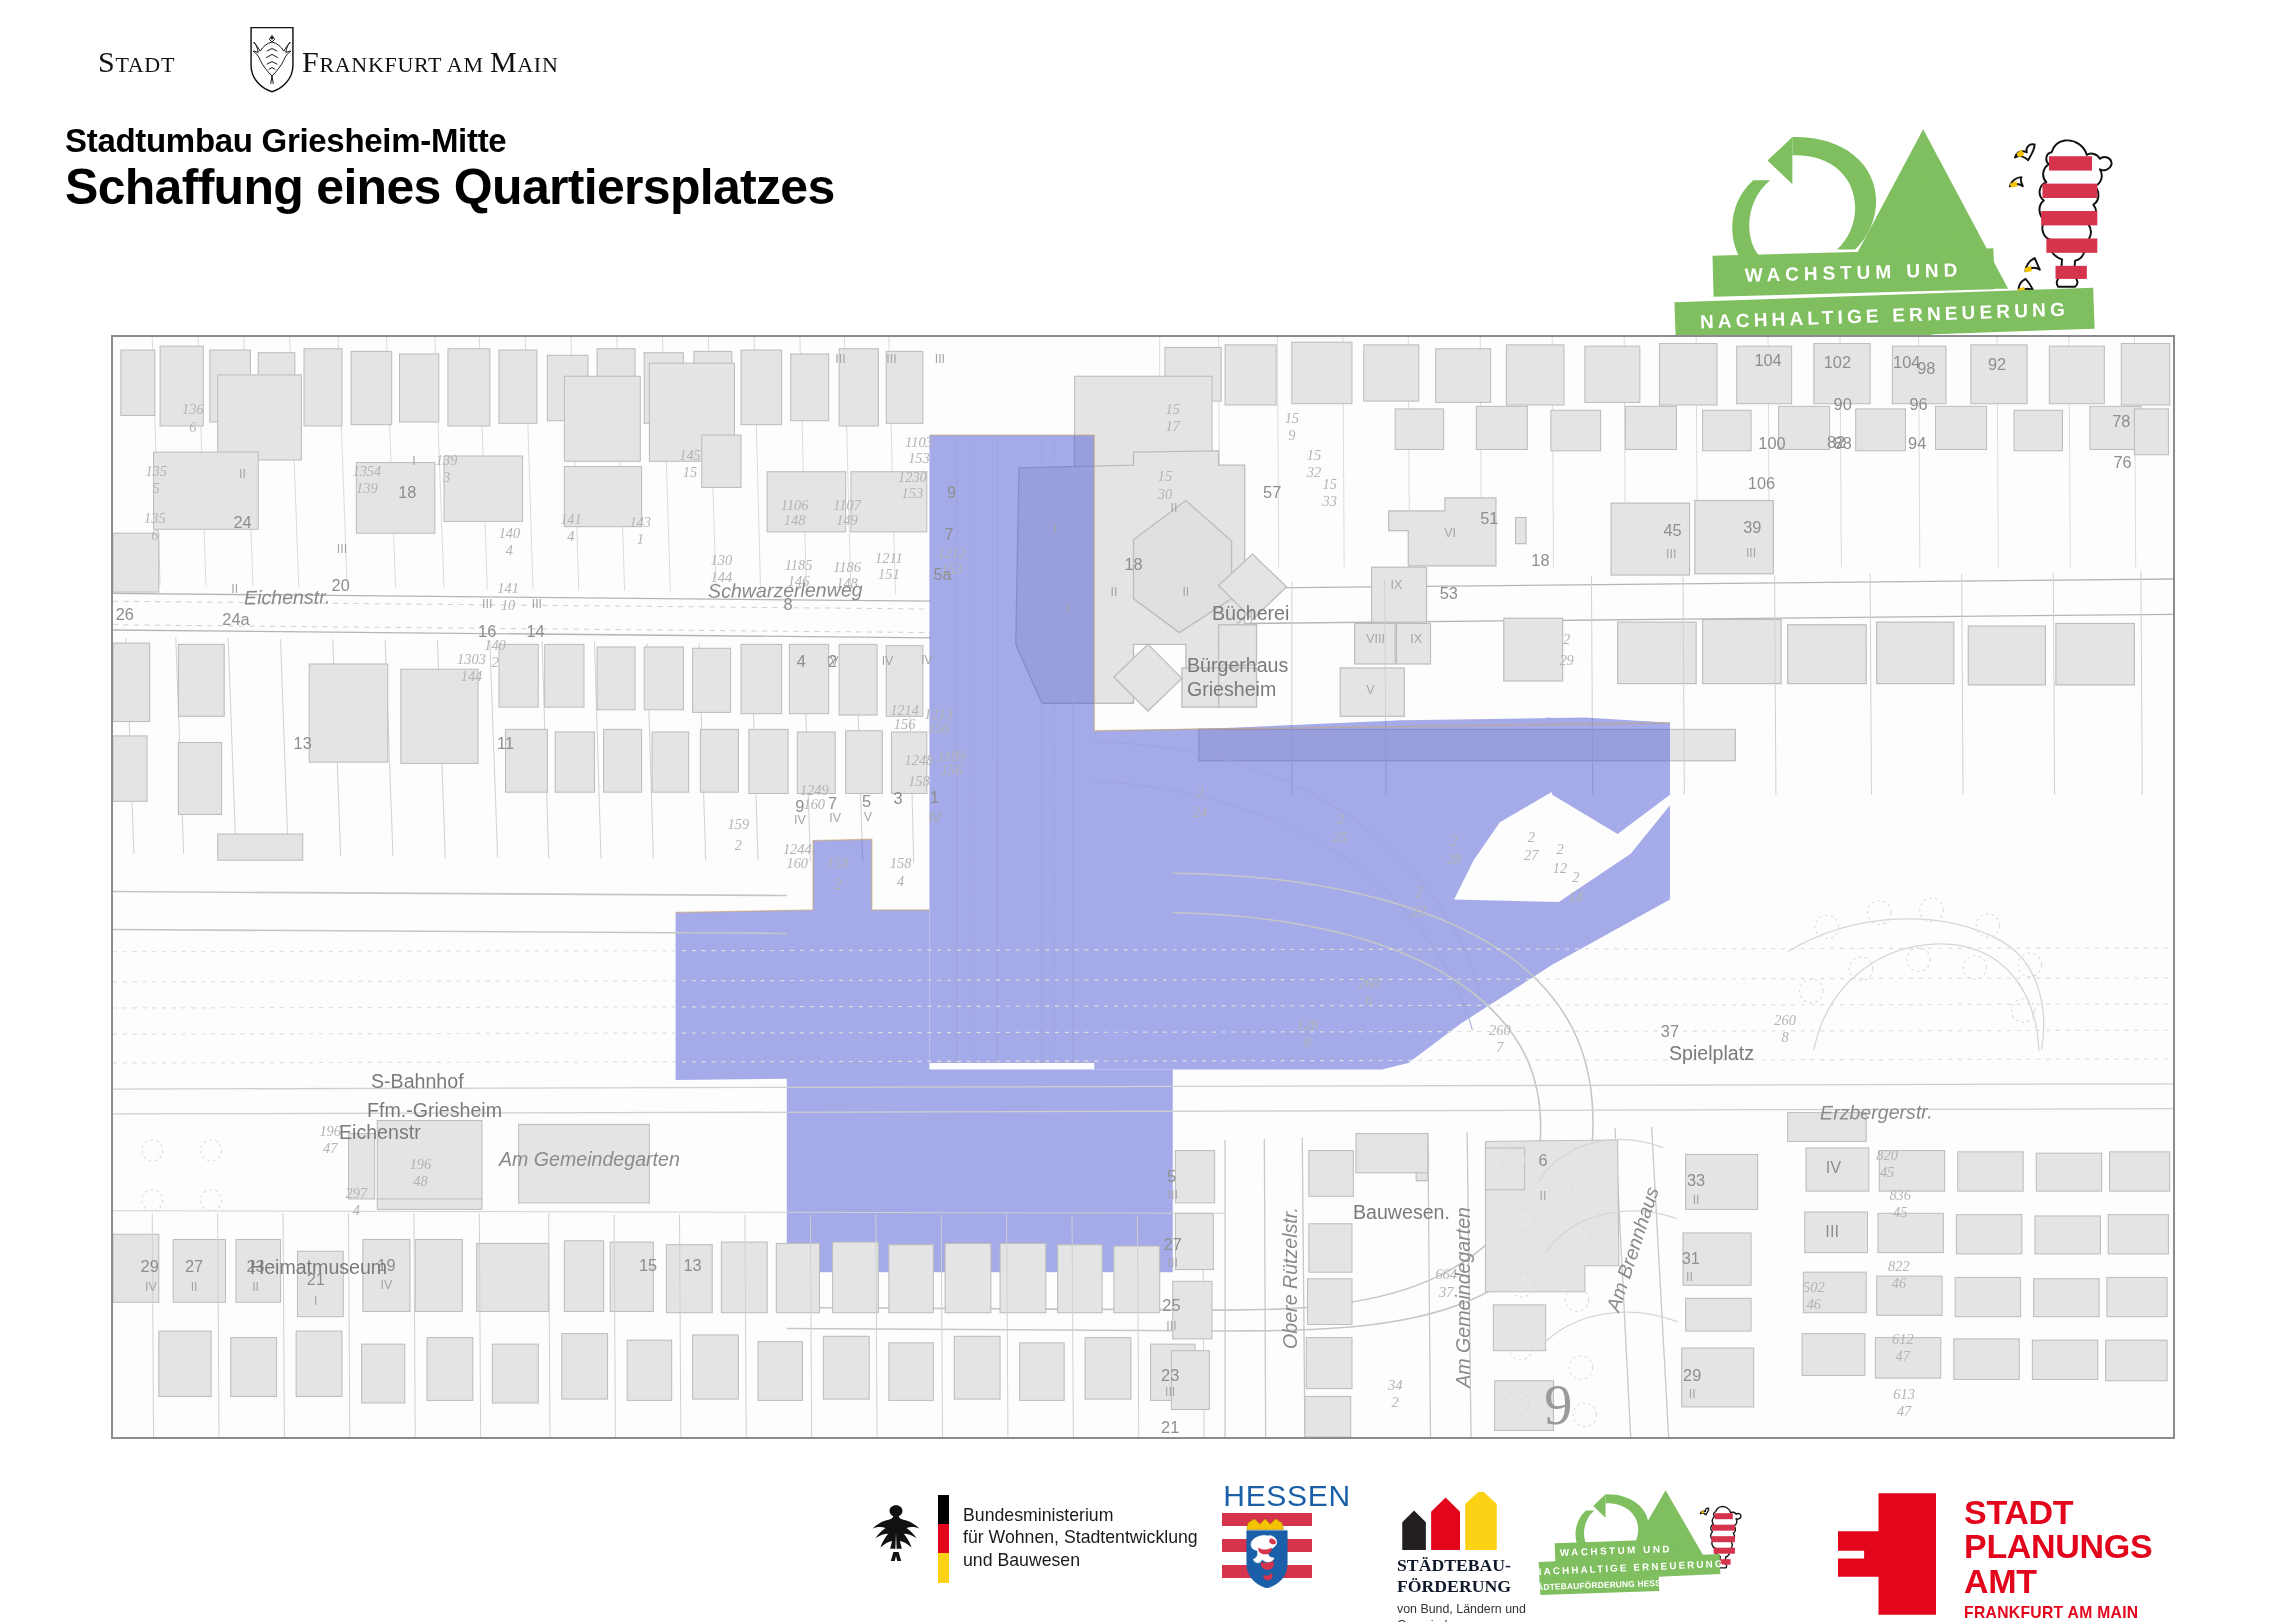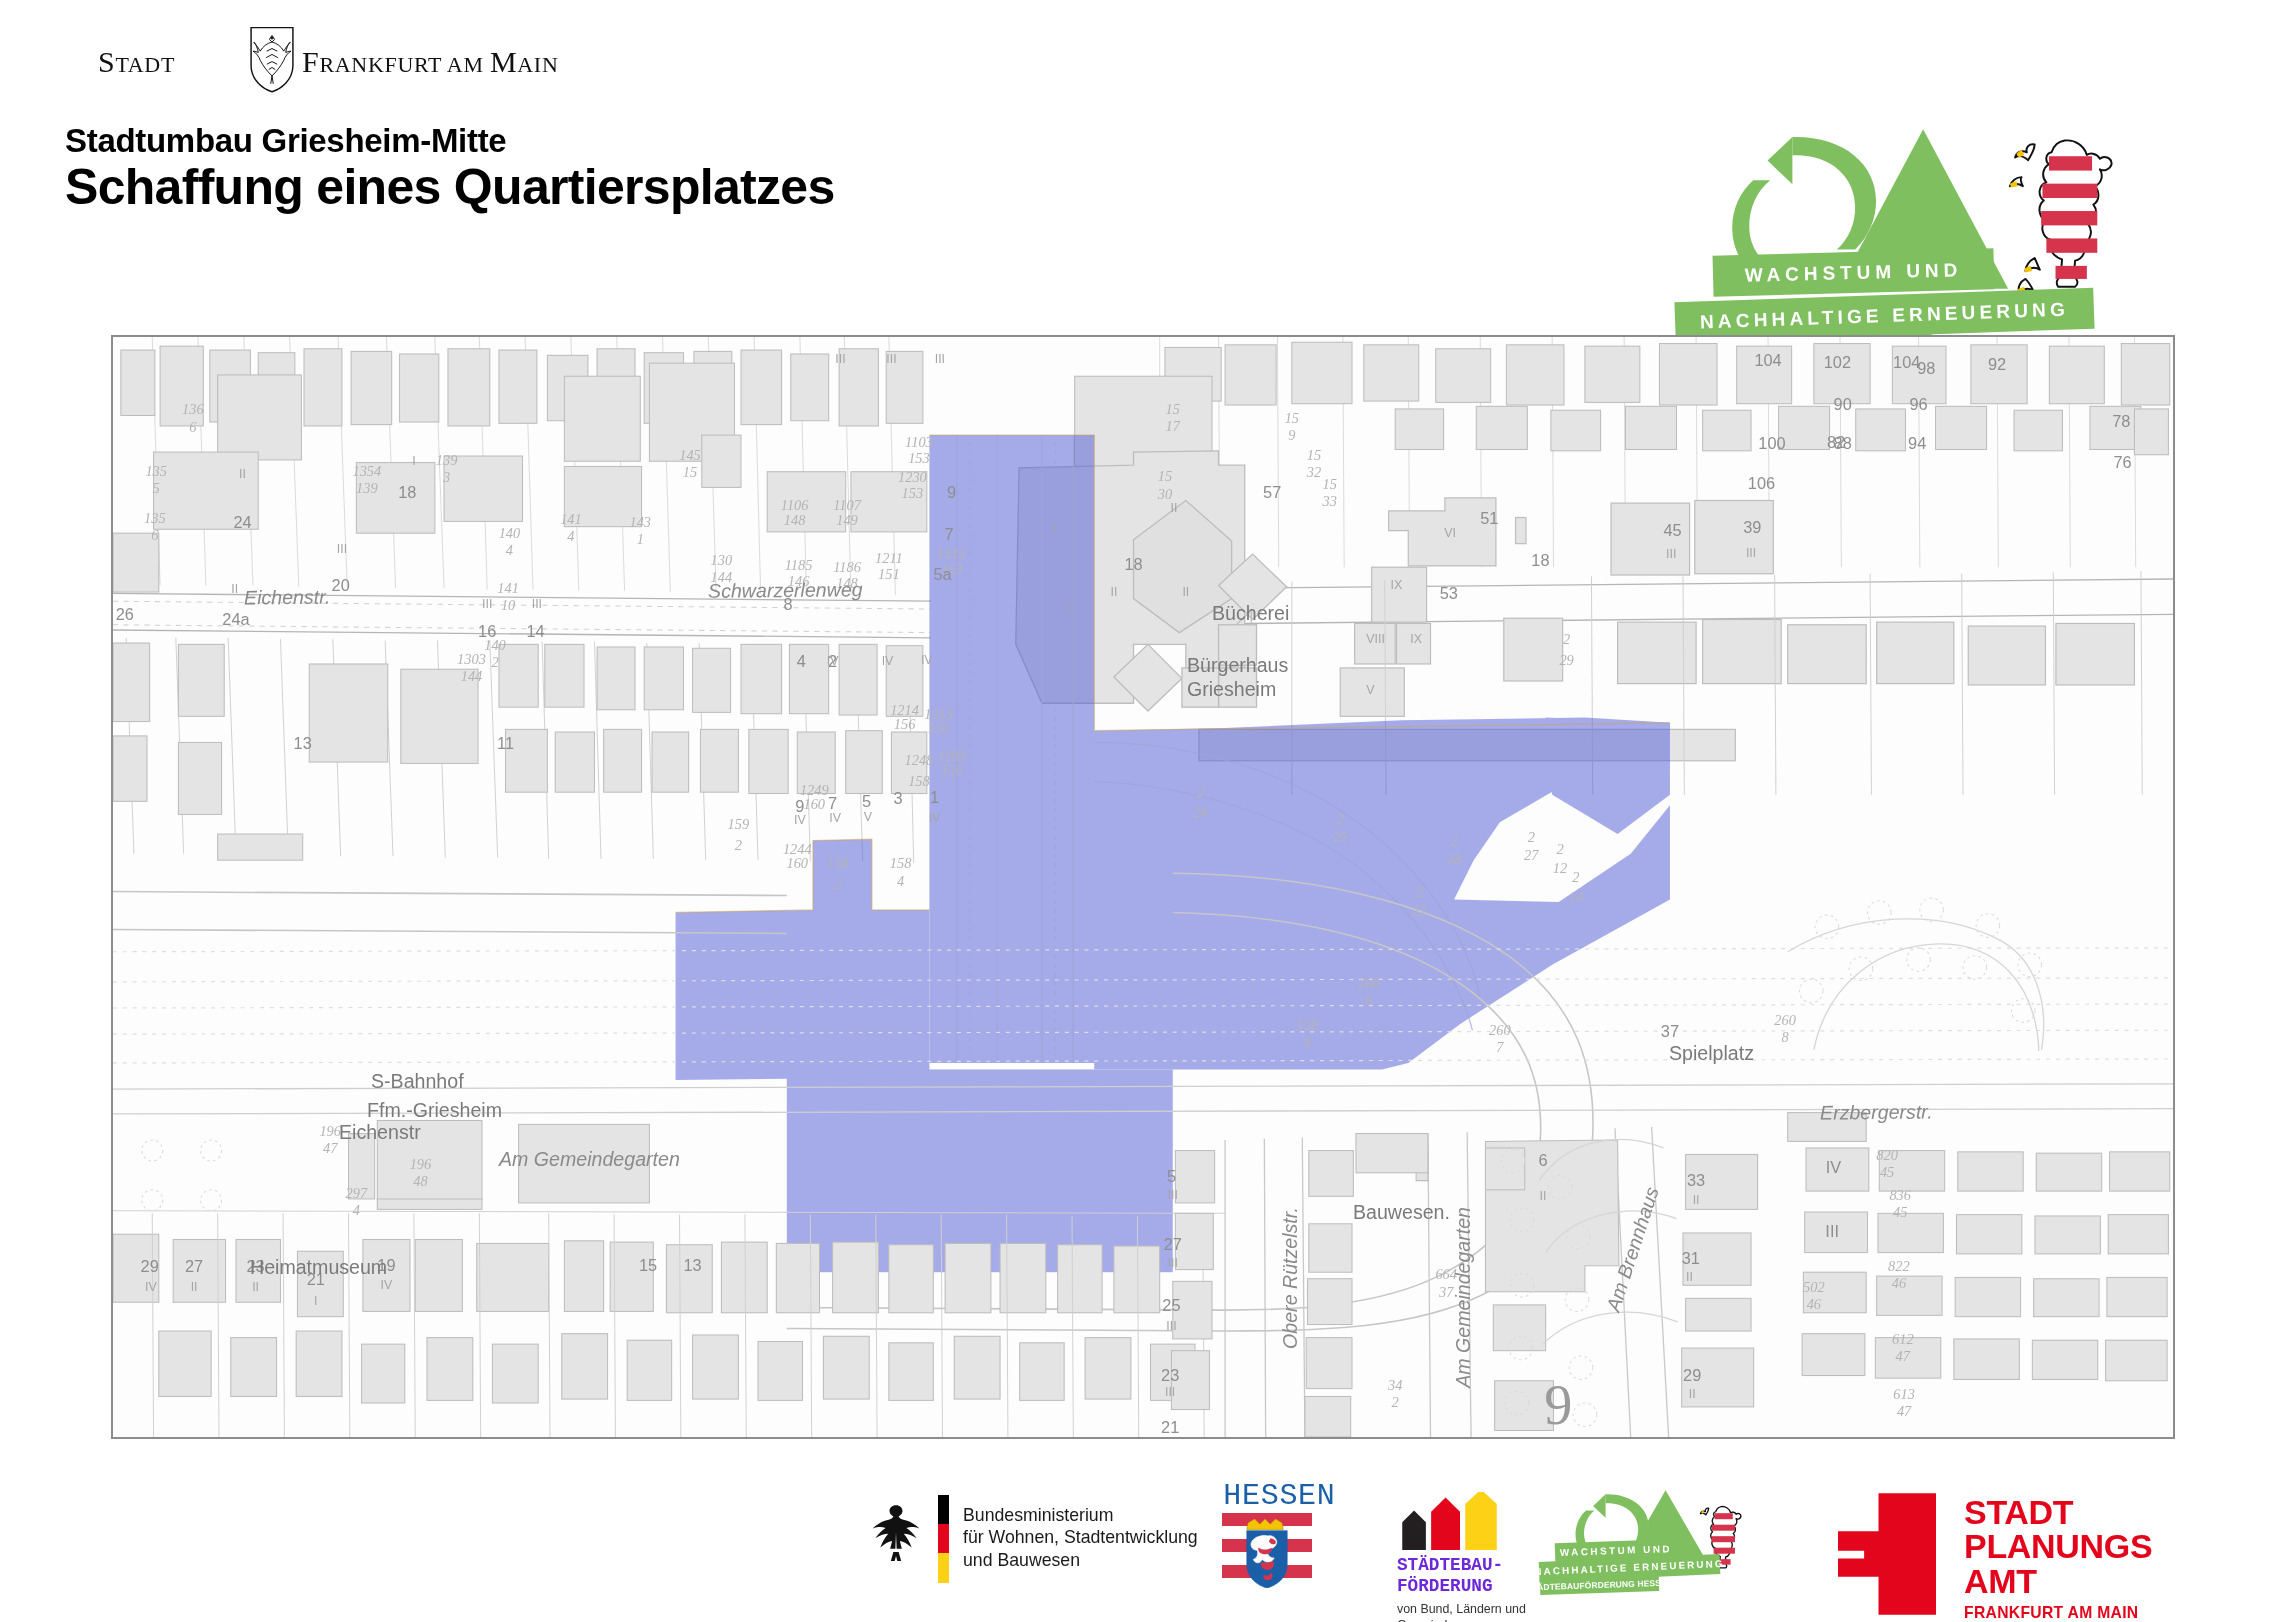--- a/index.html
+++ b/index.html
@@ -39,21 +39,21 @@
   .maplabel{position:absolute;color:#7d7d7d;white-space:nowrap;pointer-events:none;}
   .maplabel.street{font-style:italic;font-size:19.6px;color:#8a8a8a;}
   .maplabel.poi{font-size:19.6px;color:#7a7a7a;}
   .maplabel.vert{transform-origin:left top;}
 
   
   #footer{position:absolute;left:0;top:1475px;width:2295px;height:131px;padding-left:30px;}
   .flogo{position:absolute;}
   .bmw-text{font-family:"Liberation Sans",sans-serif;font-size:17.7px;line-height:1.28;color:#1a1a1a;}
   .hessen-word{font-family:"Liberation Sans",sans-serif;font-size:30px;font-weight:500;color:#1a5fa8;letter-spacing:0.7px;}
-  .stf-title{font-family:Liberation Mono, monospace;font-size:17.7px;font-weight:bold;color:#6d28d9;line-height:1.2;}
+  .stf-title{font-family:Liberation Serif, serif;font-size:17.7px;font-weight:bold;color:#0f172a;line-height:1.2;}
   .stf-sub{font-family:"Liberation Sans",sans-serif;font-size:12.4px;color:#333;line-height:1.3;}
   .spa-title{font-family:"Liberation Sans",sans-serif;font-size:34px;font-weight:bold;color:#e3051b;line-height:1.02;letter-spacing:-0.3px;}
   .spa-sub{font-family:"Liberation Sans",sans-serif;font-size:15.7px;font-weight:bold;color:#e3051b;letter-spacing:0.3px;}
 </style>
 </head>
 <body>
 
 <div id="city-logo">
   <svg class="crest" viewBox="0 0 76 104">
     <path d="M6 4 H70 V62 C70 84 52 98 38 102 C24 98 6 84 6 62 Z" fill="#fff" stroke="#111" stroke-width="2.2"></path>
@@ -792,21 +792,21 @@
       <div style="height:30px;background:#fcd116;"></div>
     </div>
     <div class="bmw-text" style="position:absolute;left:93px;top:14.4px;">
       <div>Bundesministerium</div>
       <div>für Wohnen, Stadtentwicklung</div>
       <div>und Bauwesen</div>
     </div>
   </div>
 
   <div class="flogo" style="left:1222px;top:3.9px;width:118px;height:111px;">
-    <div class="hessen-word" style="position:absolute;left:1.3px;top:0;font-family:Liberation Mono, monospace;">HESSEN</div>
+    <div class="hessen-word" style="position:absolute;left:1.3px;top:0;">HESSEN</div>
     <div style="position:absolute;left:0;top:34px;width:90px;height:77px;">
       <div style="position:absolute;left:0;top:0;width:90px;height:13px;background:#d6334c;"></div>
       <div style="position:absolute;left:0;top:26px;width:90px;height:13px;background:#d6334c;"></div>
       <div style="position:absolute;left:0;top:52px;width:90px;height:13px;background:#d6334c;"></div>
       <svg style="position:absolute;left:22px;top:6.5px;width:46px;height:69px;" viewBox="0 0 70 106">
         <path d="M4 18 h62 v52 c0 20 -16 32 -31 36 C20 102 4 90 4 70 Z" fill="#1a5fa8" stroke="#1a5fa8"></path>
         <path d="M6 6 l10 -6 8 8 8 -8 8 8 8 -8 10 6 2 10 H4 Z" fill="#f5c400" stroke="#b89400" stroke-width="1"></path>
         <g fill="#fff" stroke="#fff" stroke-width="1">
           <path d="M36 26 c8 -2 14 4 14 10 -2 8 -8 10 -14 10 -2 10 4 14 10 14 -4 8 -14 8 -18 2 -4 8 -12 6 -14 0 6 -2 8 -8 6 -14 -8 0 -12 -8 -8 -14 4 -6 14 -10 24 -8 Z"></path>
         </g>

